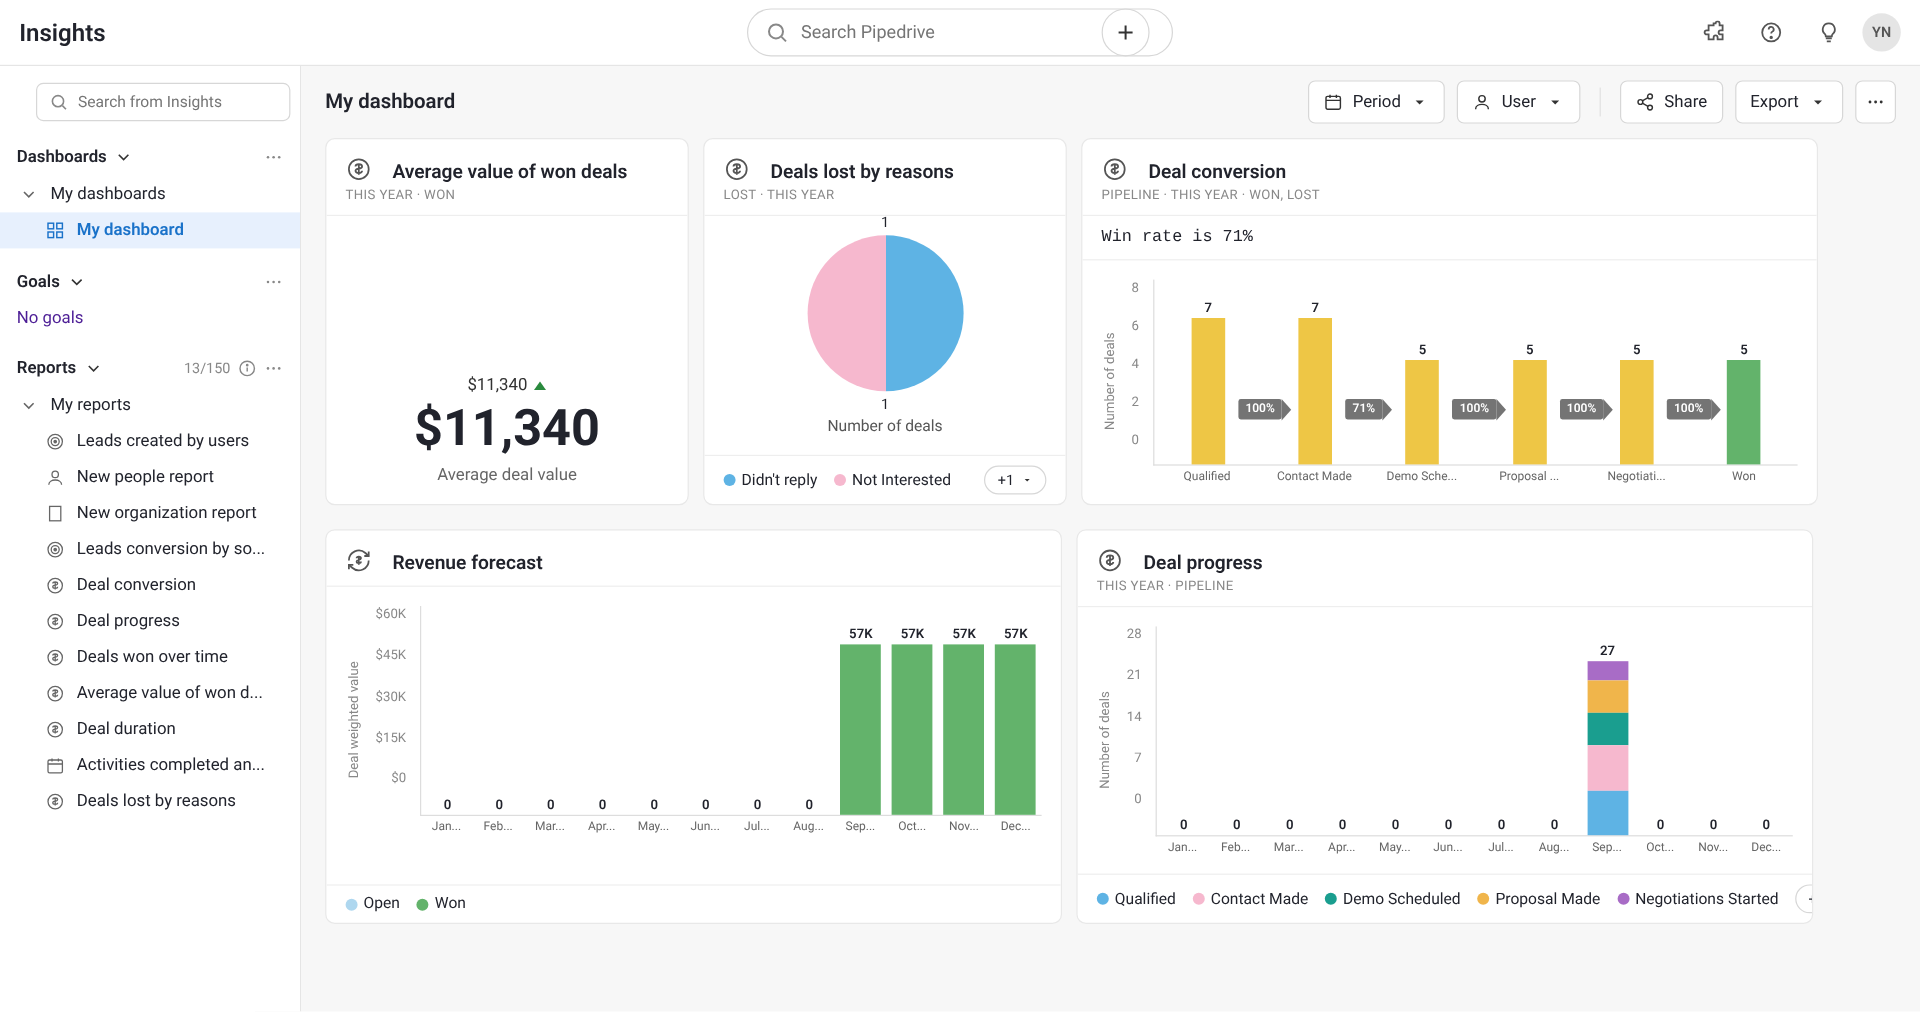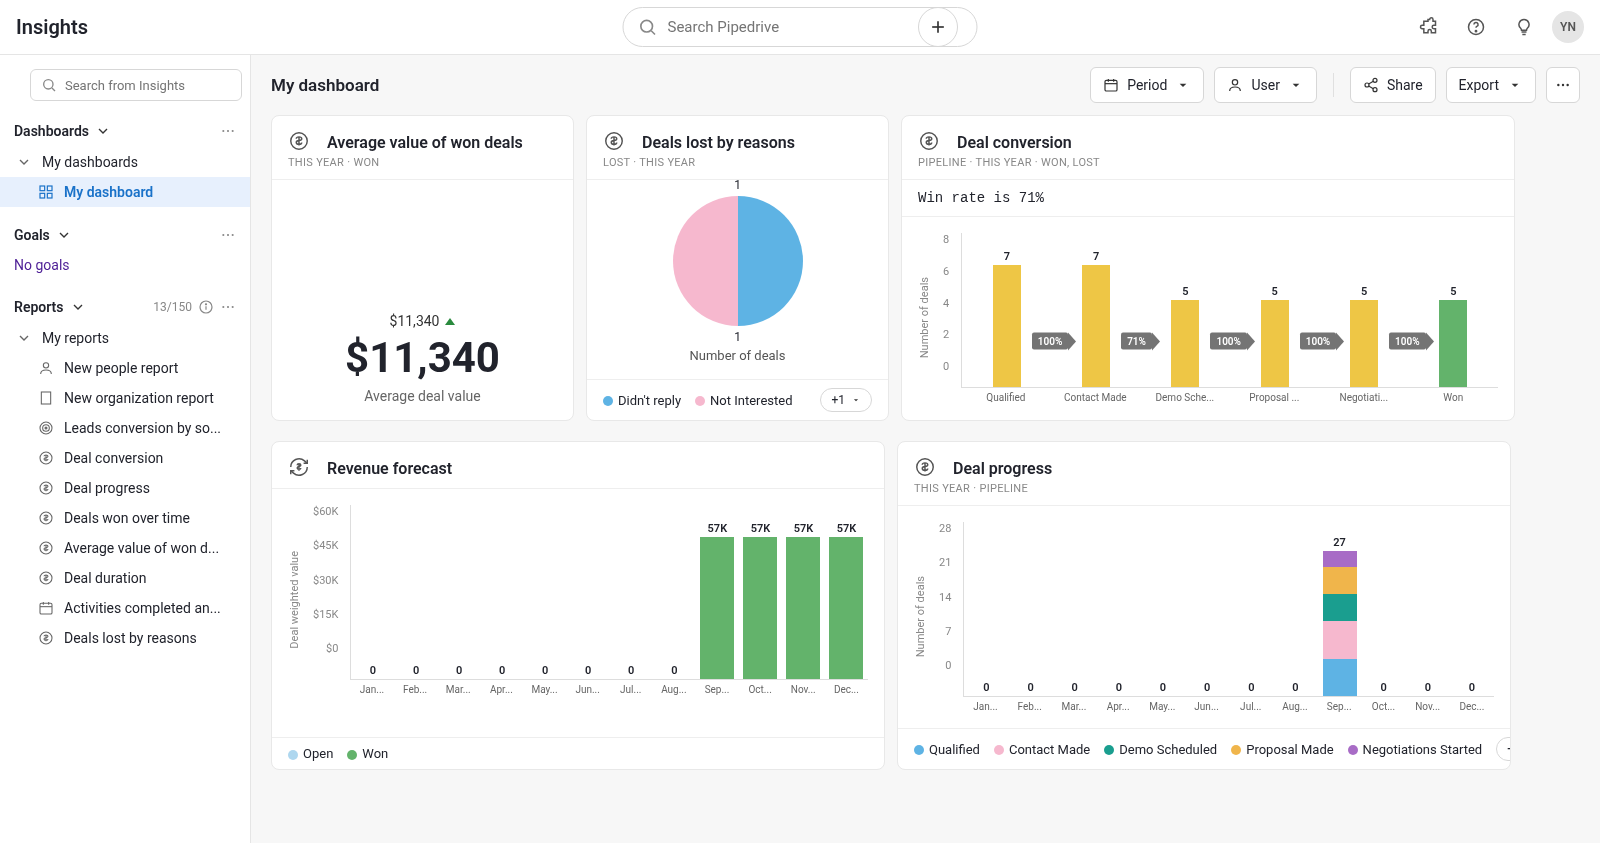--- a/index.html
+++ b/index.html
@@ -192,20 +192,28 @@
     </div>
     <div class="side-item sub">
       <svg class="ic-sm" viewBox="0 0 24 24" fill="none" stroke="#666" stroke-width="2" style="margin-left:-22px">
           <polyline points="6 9 12 15 18 9"></polyline>
         </svg>
       <span>My reports</span>
     </div>
     <div id="reports-list">
         <div class="side-item leaf">
           <svg class="ic ic-sm" viewBox="0 0 24 24" fill="none" stroke="#666" stroke-width="1.6">
+            <circle cx="12" cy="12" r="9"></circle>
+            <circle cx="12" cy="12" r="5"></circle>
+            <circle cx="12" cy="12" r="1.5" fill="#666"></circle>
+          </svg>
+          <span>Leads created by users</span>
+        </div>
+        <div class="side-item leaf">
+          <svg class="ic ic-sm" viewBox="0 0 24 24" fill="none" stroke="#666" stroke-width="1.6">
             <circle cx="12" cy="8" r="4"></circle>
             <path d="M4 21c0-4 4-6 8-6s8 2 8 6"></path>
           </svg>
           <span>New people report</span>
         </div>
         <div class="side-item leaf">
           <svg class="ic ic-sm" viewBox="0 0 24 24" fill="none" stroke="#666" stroke-width="1.6">
             <rect x="5" y="3" width="14" height="18"></rect>
             <line x1="9" y1="7" x2="9" y2="7"></line>
             <line x1="15" y1="7" x2="15" y2="7"></line>

